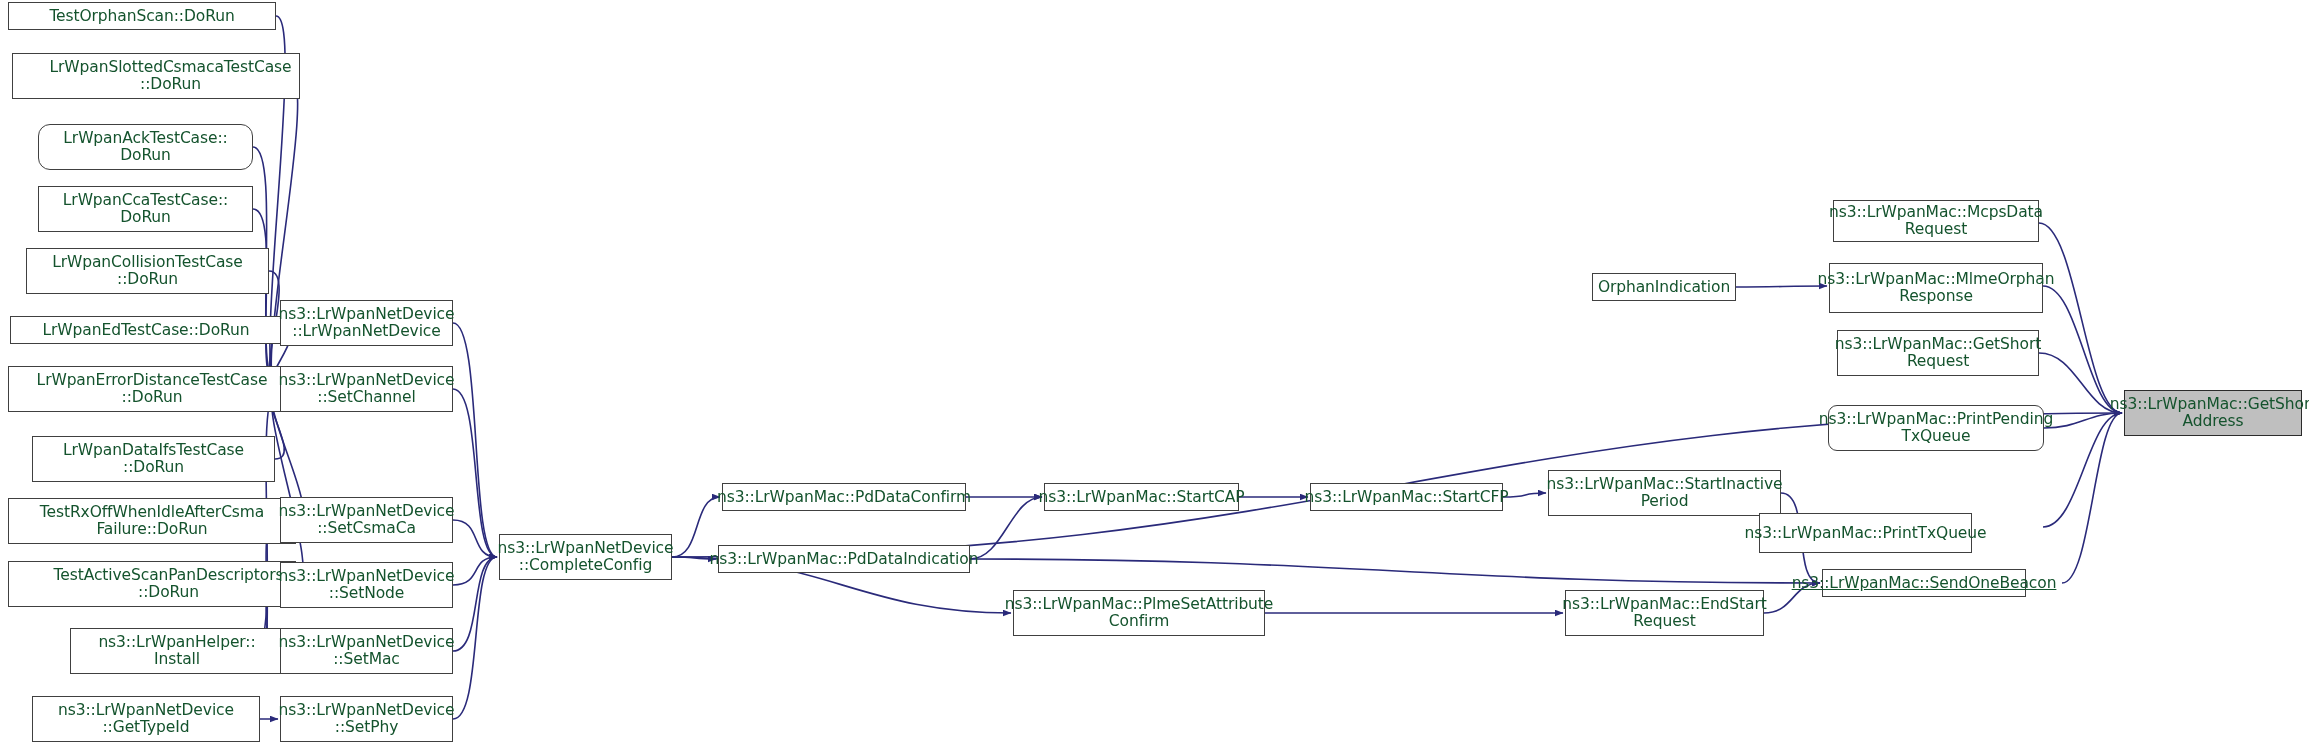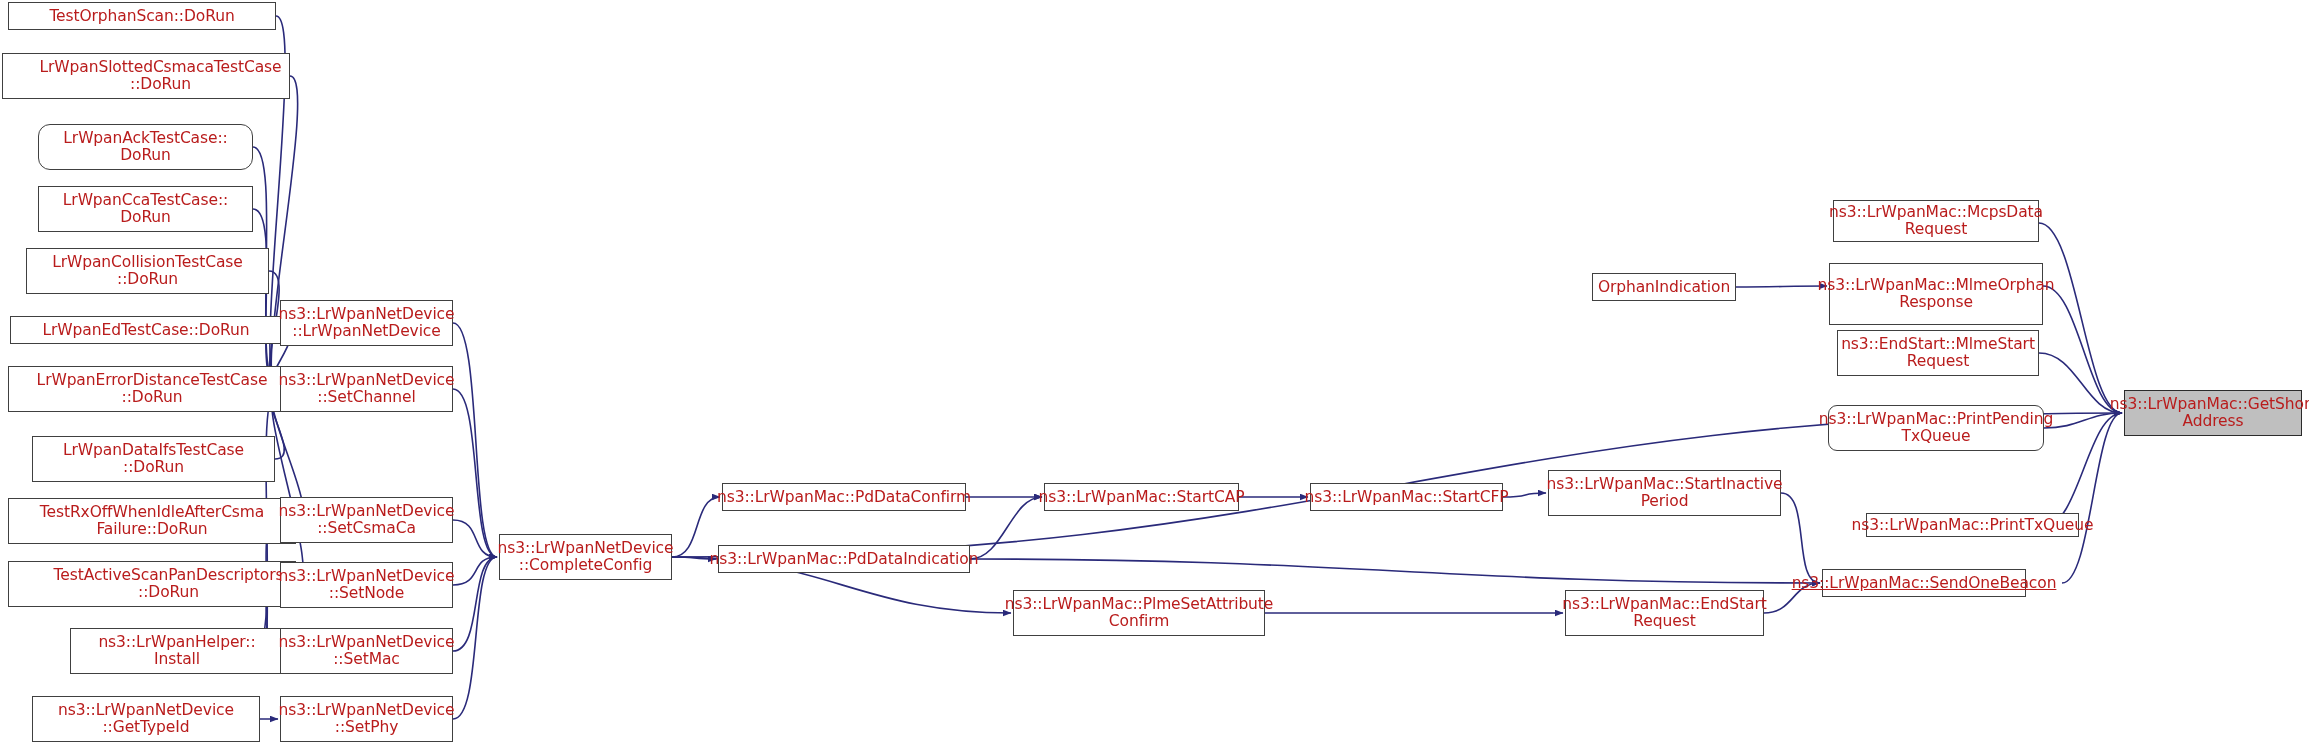--- a/index.html
+++ b/index.html
@@ -4,21 +4,21 @@
 <style>
   html,body{margin:0;padding:0;background:#ffffff;}
   body{font-family:"DejaVu Sans","Liberation Sans",sans-serif;}
   #canvas{position:relative;width:2309px;height:743px;background:#ffffff;overflow:hidden;}
   svg.edges{position:absolute;left:0;top:0;width:2309px;height:743px;pointer-events:none;}
   .node{
     position:absolute;
     box-sizing:border-box;
     border:1.5px solid #404040;
     background:#ffffff;
-    color:#b91c1c;
+    color:#14532d;
     display:flex;
     align-items:center;
     justify-content:center;
     text-align:center;
     font-size:15.5px;
     line-height:17px;
     letter-spacing:-0.1px;
     white-space:pre-line;
     padding:1px 3px;
   }
@@ -75,21 +75,21 @@
         <path d="M1736,287 C1777.85,287 1787.15,286 1827,286" fill="none" stroke="#2a2a7a" stroke-width="1.6" marker-end="url(#arrowhead)"></path>
         <path d="M2043,286 C2079.45,286 2087.55,413 2122,413" fill="none" stroke="#2a2a7a" stroke-width="1.6" marker-end="url(#arrowhead)"></path>
         <path d="M2039,353 C2077.25,353 2085.75,413 2122,413" fill="none" stroke="#2a2a7a" stroke-width="1.6" marker-end="url(#arrowhead)"></path>
         <path d="M2044,428 C2080,428 2088,413 2122,413" fill="none" stroke="#2a2a7a" stroke-width="1.6" marker-end="url(#arrowhead)"></path>
         <path d="M2043,527 C2079.45,527 2087.55,413 2122,413" fill="none" stroke="#2a2a7a" stroke-width="1.6" marker-end="url(#arrowhead)"></path>
         <path d="M2062,583 C2092,583 2094,413 2122,413" fill="none" stroke="#2a2a7a" stroke-width="1.6" marker-end="url(#arrowhead)"></path>
       </g>
   </svg>
   <div id="node-layer">
       <div class="node" style="left: 8px; top: 2px; width: 268px; height: 28px;">TestOrphanScan::DoRun</div>
-      <div class="node" style="left: 2px; top: 53px; width: 288px; height: 46px; padding-left: 32px;">LrWpanSlottedCsmacaTestCase
+      <div class="node" style="left: 12px; top: 53px; width: 288px; height: 46px; padding-left: 32px;">LrWpanSlottedCsmacaTestCase
 ::DoRun</div>
       <div class="node" style="left: 38px; top: 124px; width: 215px; height: 46px; border-radius: 12px;">LrWpanAckTestCase::
 DoRun</div>
       <div class="node" style="left: 38px; top: 186px; width: 215px; height: 46px;">LrWpanCcaTestCase::
 DoRun</div>
       <div class="node" style="left: 26px; top: 248px; width: 243px; height: 46px;">LrWpanCollisionTestCase
 ::DoRun</div>
       <div class="node" style="left: 10px; top: 316px; width: 272px; height: 28px;">LrWpanEdTestCase::DoRun</div>
       <div class="node" style="left: 8px; top: 366px; width: 288px; height: 46px;">LrWpanErrorDistanceTestCase
 ::DoRun</div>
@@ -123,24 +123,24 @@
 Confirm</div>
       <div class="node" style="left: 1044px; top: 483px; width: 195px; height: 28px;">ns3::LrWpanMac::StartCAP</div>
       <div class="node" style="left: 1310px; top: 483px; width: 193px; height: 28px;">ns3::LrWpanMac::StartCFP</div>
       <div class="node" style="left: 1548px; top: 470px; width: 233px; height: 46px;">ns3::LrWpanMac::StartInactive
 Period</div>
       <div class="node" style="left: 1565px; top: 590px; width: 199px; height: 46px;">ns3::LrWpanMac::EndStart
 Request</div>
       <div class="node" style="left: 1833px; top: 200px; width: 206px; height: 42px;">ns3::LrWpanMac::McpsData
 Request</div>
       <div class="node" style="left: 1592px; top: 273px; width: 144px; height: 28px;">OrphanIndication</div>
-      <div class="node" style="left: 1829px; top: 263px; width: 214px; height: 62px;">ns3::LrWpanMac::MlmeOrphan
+      <div class="node" style="left: 1829px; top: 263px; width: 214px; height: 50px;">ns3::LrWpanMac::MlmeOrphan
 Response</div>
-      <div class="node" style="left: 1837px; top: 330px; width: 202px; height: 46px;">ns3::EndStart::MlmeStart
+      <div class="node" style="left: 1837px; top: 330px; width: 202px; height: 46px;">ns3::LrWpanMac::GetShort
 Request</div>
       <div class="node" style="left: 1828px; top: 405px; width: 216px; height: 46px; border-radius: 9px;">ns3::LrWpanMac::PrintPending
 TxQueue</div>
-      <div class="node" style="left: 1866px; top: 513px; width: 213px; height: 24px;">ns3::LrWpanMac::PrintTxQueue</div>
+      <div class="node" style="left: 1759px; top: 513px; width: 213px; height: 40px;">ns3::LrWpanMac::PrintTxQueue</div>
       <div class="node" style="left: 1822px; top: 569px; width: 204px; height: 28px; text-decoration: underline;">ns3::LrWpanMac::SendOneBeacon</div>
       <div class="node focus" style="left: 2124px; top: 390px; width: 178px; height: 46px;">ns3::LrWpanMac::GetShort
 Address</div>
     </div>
 </div>
 
 </body></html>

